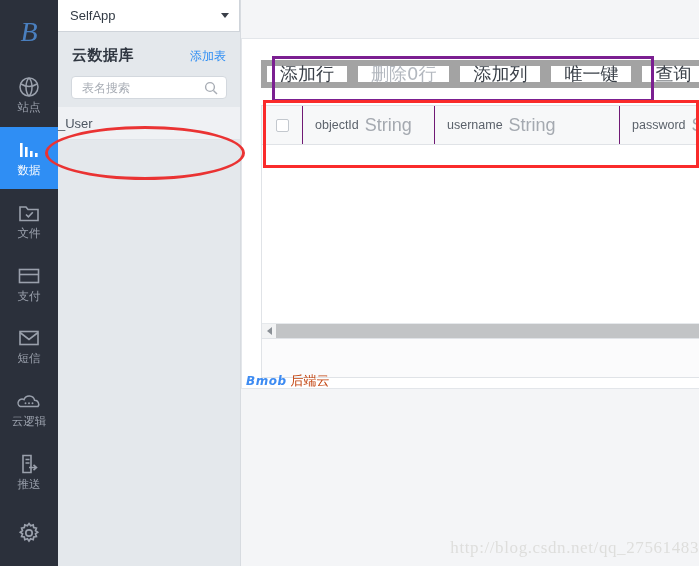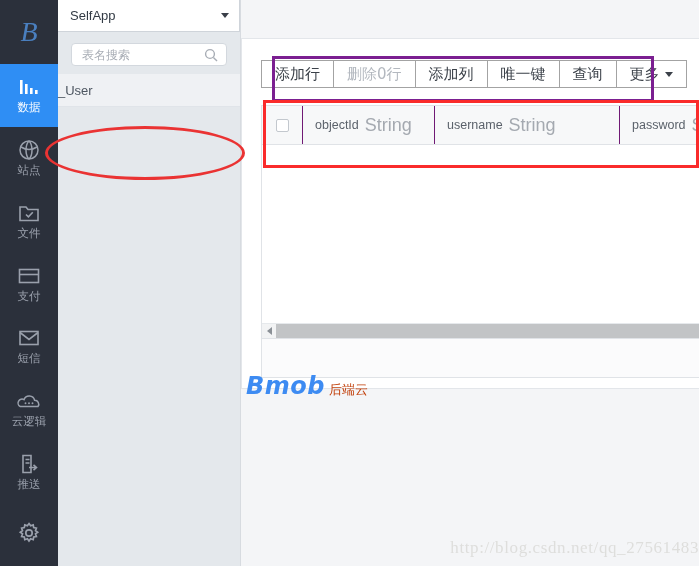--- a/index.html
+++ b/index.html
@@ -179,25 +179,25 @@
   .toolbar {
     position: absolute;
     left: 19px;
     top: 21px;
     display: flex;
   }
   .tb-btn {
     height: 28px;
     padding: 0 13px;
     background: #ffffff;
-    border: 1px solid #a3a3a3;
+    border: 6px solid #a3a3a3;
     margin-left: -1px;
     display: flex;
     align-items: center;
-    font-size: 15px;
+    font-size: 18px;
     color: #3b4149;
     font-family: "DejaVu Sans", sans-serif;
     box-sizing: border-box;
     white-space: nowrap;
   }
   .tb-btn:first-child { margin-left: 0; }
   .tb-btn.disabled { color: #b3b8bf; }
   .tb-btn .tb-caret {
     margin-left: 5px;
     width: 0; height: 0;
@@ -284,21 +284,21 @@
   }
 
   .bmob {
     position: absolute;
     left: 5px;
     top: 372px;
     display: flex;
     align-items: baseline;
   }
   .bmob-b {
-    font-size: 24px;
+    font-size: 12px;
     color: #3d8bf2;
     font-style: italic;
     font-weight: bold;
     font-family: "DejaVu Sans", sans-serif;
     letter-spacing: 0.5px;
   }
   .bmob-cn {
     font-size: 13px;
     color: #c2410c;
     font-family: "DejaVu Sans", sans-serif;
@@ -341,46 +341,46 @@
 </style>
 </head>
 <body>
 
 <div class="app">
 
   <nav class="rail">
 
     <div class="rail-logo">B</div>
 
+    <div class="rail-item">
+      <span class="ri-ico">
+        <svg width="24" height="24" viewBox="0 0 24 24" fill="none" stroke="#9aa0ac" stroke-width="1.5">
+          <circle cx="12" cy="12" r="9"></circle>
+          <path d="M12 3 C8 7 8 17 12 21"></path>
+          <path d="M12 3 C16 7 16 17 12 21"></path>
+          <path d="M4 9 C9 12 15 12 20 9"></path>
+        </svg>
+      </span>
+      <span class="ri-label">站点</span>
+    </div>
+
     <div class="rail-item active">
       <span class="ri-ico">
         <svg width="24" height="20" viewBox="0 0 24 20">
           <rect x="3" y="3" width="2.6" height="14" fill="#ffffff"></rect>
           <rect x="8" y="7" width="2.6" height="10" fill="#ffffff"></rect>
           <rect x="13" y="11" width="2.6" height="6" fill="#ffffff"></rect>
           <rect x="18" y="13" width="2.6" height="4" fill="#ffffff"></rect>
         </svg>
       </span>
       <span class="ri-label">数据</span>
     </div>
 
     <div class="rail-item">
       <span class="ri-ico">
-        <svg width="24" height="24" viewBox="0 0 24 24" fill="none" stroke="#9aa0ac" stroke-width="1.5">
-          <circle cx="12" cy="12" r="9"></circle>
-          <path d="M12 3 C8 7 8 17 12 21"></path>
-          <path d="M12 3 C16 7 16 17 12 21"></path>
-          <path d="M4 9 C9 12 15 12 20 9"></path>
-        </svg>
-      </span>
-      <span class="ri-label">站点</span>
-    </div>
-
-    <div class="rail-item">
-      <span class="ri-ico">
         <svg width="24" height="22" viewBox="0 0 24 22" fill="none" stroke="#9aa0ac" stroke-width="1.6">
           <path d="M3 5 h6 l2 2.5 h10 v11 h-18 z"></path>
           <path d="M9 12.5 l2.4 2.4 l4.4 -4.6"></path>
         </svg>
       </span>
       <span class="ri-label">文件</span>
     </div>
 
     <div class="rail-item">
       <span class="ri-ico">
@@ -437,20 +437,24 @@
 
   </nav>
 
   <aside class="list-panel">
 
     <div class="app-select">
       <span class="as-name">SelfApp</span>
       <span class="caret-down"></span>
     </div>
 
+    <div class="lp-head">
+      <span class="lp-title">云数据库</span>
+      <span class="lp-add">添加表</span>
+    </div>
 
     <div class="lp-search">
       <input type="text" placeholder="表名搜索" style="">
       <span class="search-ico">
         <svg width="14" height="14" viewBox="0 0 14 14" fill="none" stroke="#a8adb5" stroke-width="1.4">
           <circle cx="6" cy="6" r="4.4"></circle>
           <path d="M9.4 9.4 L13 13"></path>
         </svg>
       </span>
     </div>

